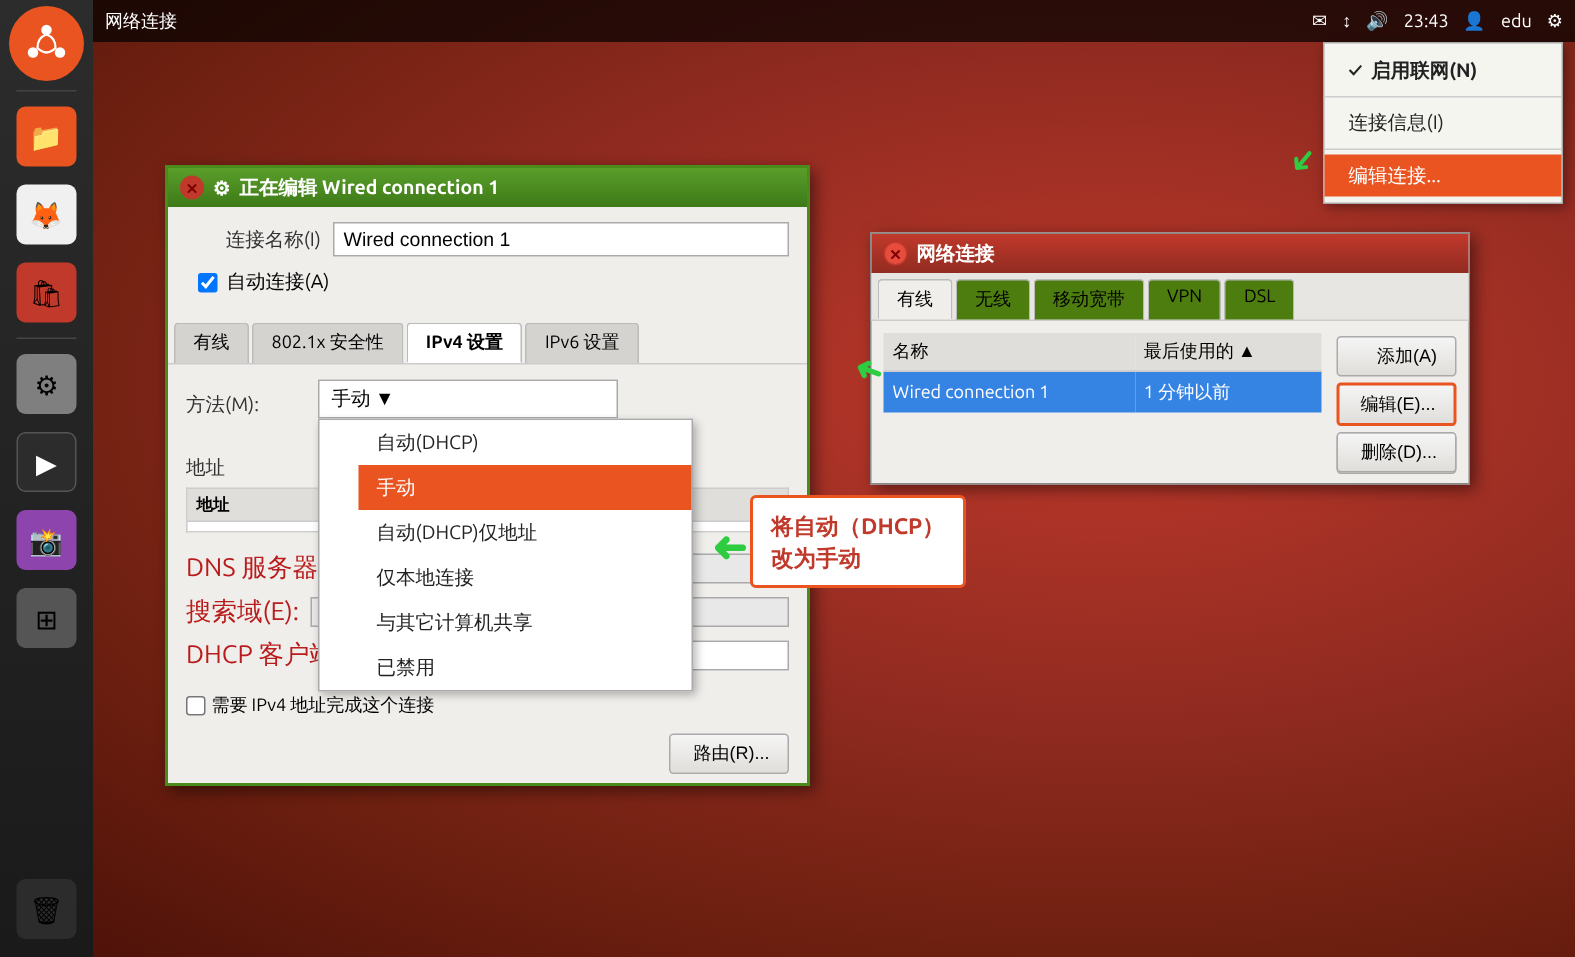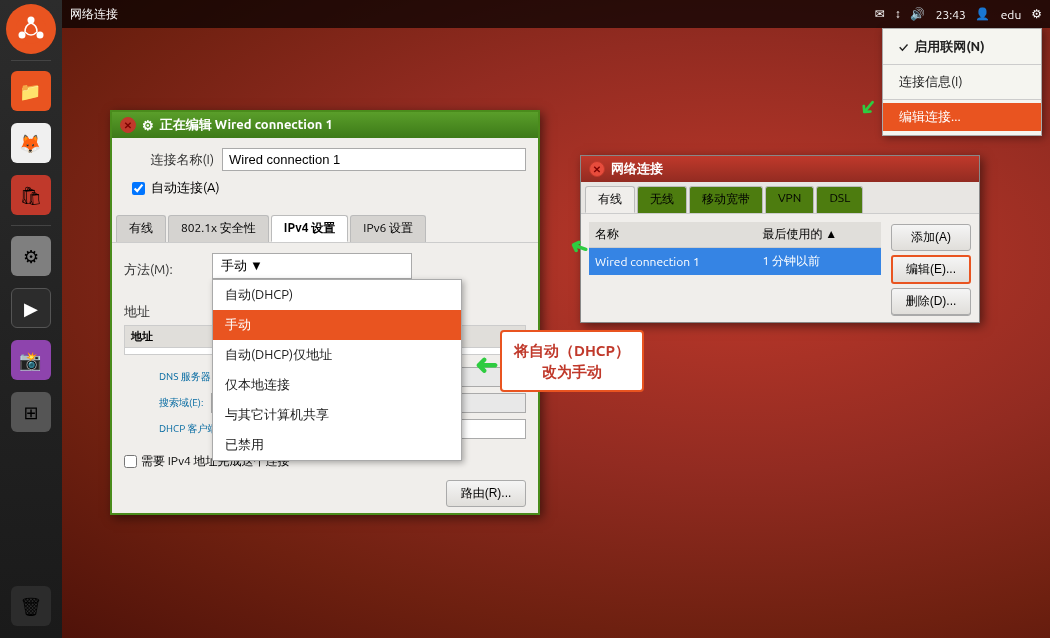--- a/index.html
+++ b/index.html
@@ -225,21 +225,21 @@
     }
 
     .btn {
       padding: 4px 12px;
       border: 1px solid #aaa;
       background: linear-gradient(to bottom, #f5f5f5, #e0deda);
       cursor: pointer;
       font-size: 12px;
       border-radius: 3px;
       min-width: 80px;
-      text-align: center;
+      text-align: right;
     }
 
     .btn.highlighted {
       border: 2px solid #e95420;
     }
 
     .dialog-footer {
       padding: 6px 8px;
       display: flex;
       justify-content: flex-end;
@@ -367,20 +367,21 @@
       z-index: 200;
       width: 250px;
       box-shadow: 2px 2px 6px rgba(0,0,0,0.3);
     }
 
     .dropdown-item {
       padding: 6px 12px;
       cursor: pointer;
       font-size: 13px;
       color: #222;
+      margin-left: 26px;
     }
 
     .dropdown-item:hover, .dropdown-item.active {
       background: #e95420;
       color: white;
     }
 
     .address-section {
       padding: 4px 12px 8px;
     }
@@ -416,24 +417,23 @@
     }
 
     .dns-row {
       display: flex;
       align-items: center;
       gap: 8px;
       margin-bottom: 6px;
     }
 
     .dns-label {
-      font-size: 10px;
-      color: #0369a1;
+      font-size: 17px;
+      color: #b91c1c;
       white-space: nowrap;
-      margin-left: 35px;
     }
 
     .dns-input {
       flex: 1;
       padding: 2px 6px;
       border: 1px solid #aaa;
       background: #e8e8e8;
       font-size: 12px;
     }
 
@@ -455,21 +455,21 @@
     .annotation-box {
       position: absolute;
       background: white;
       border: 2px solid #e95420;
       border-radius: 4px;
       padding: 8px 12px;
       font-size: 15px;
       font-weight: bold;
       color: #c0392b;
       z-index: 300;
-      text-align: center;
+      text-align: left;
       line-height: 1.4;
     }
 
     .ubuntu-logo {
       width: 32px;
       height: 32px;
     }
   </style>
 </head>
 <body>

